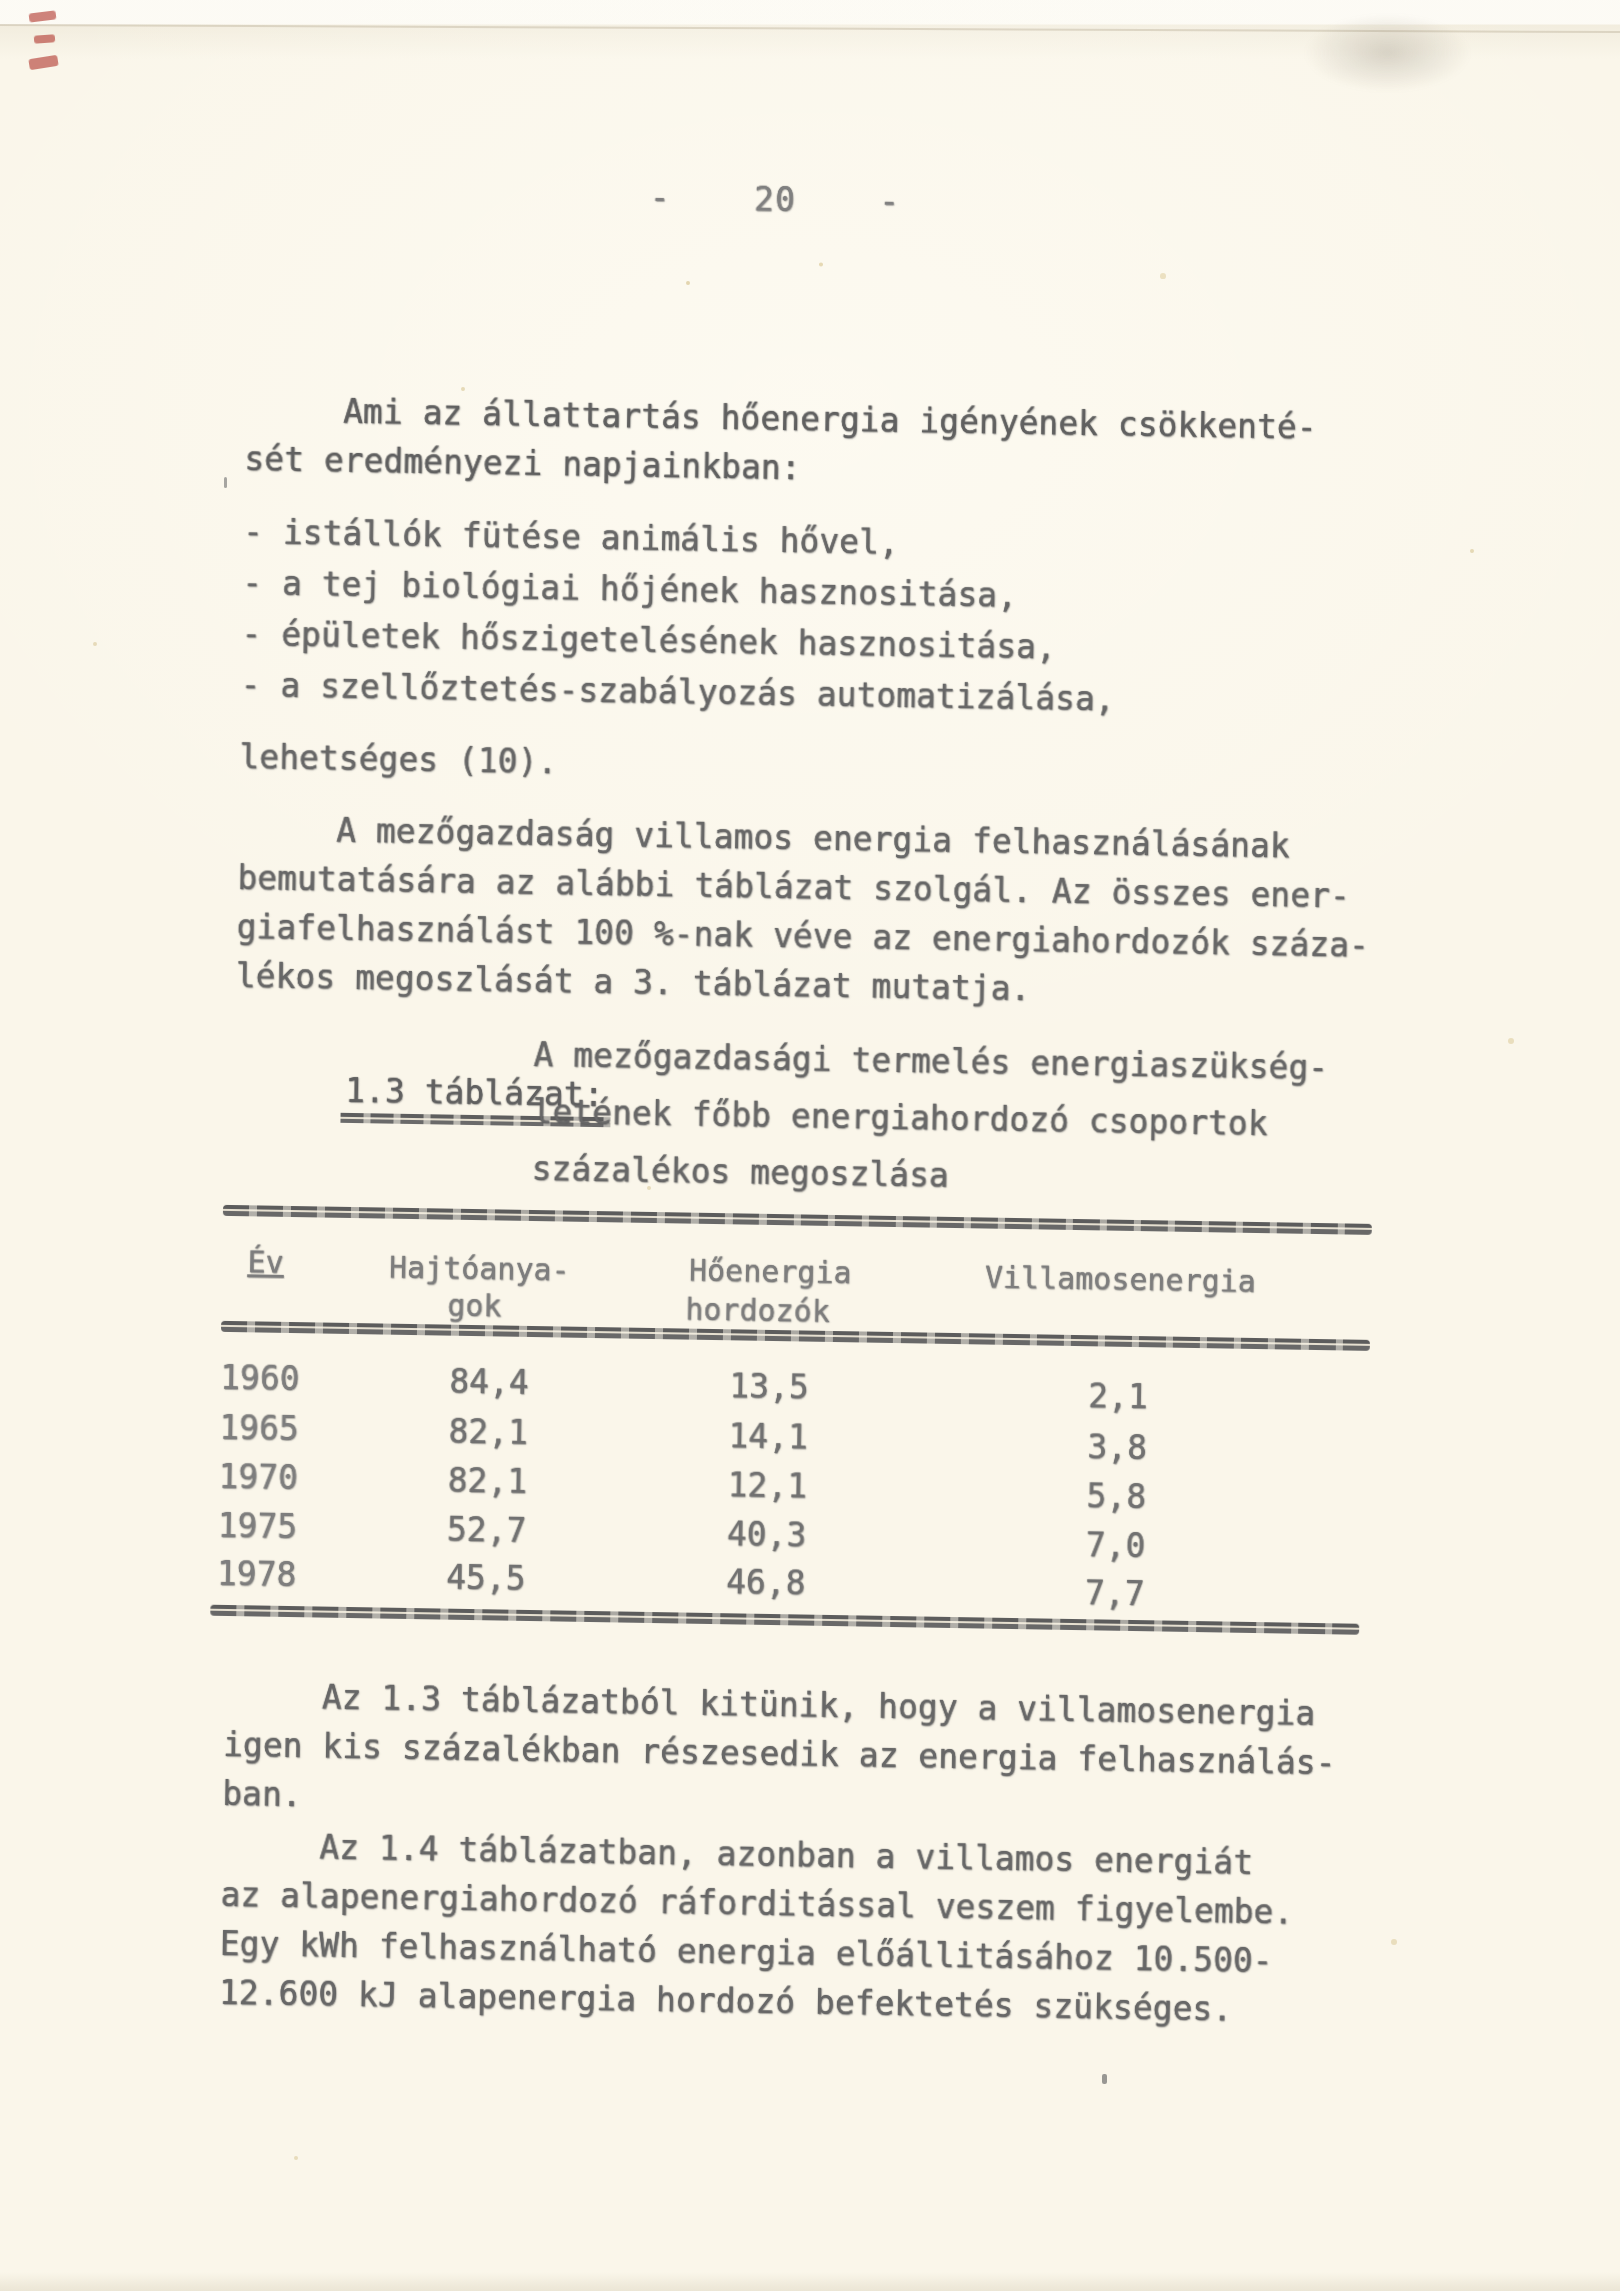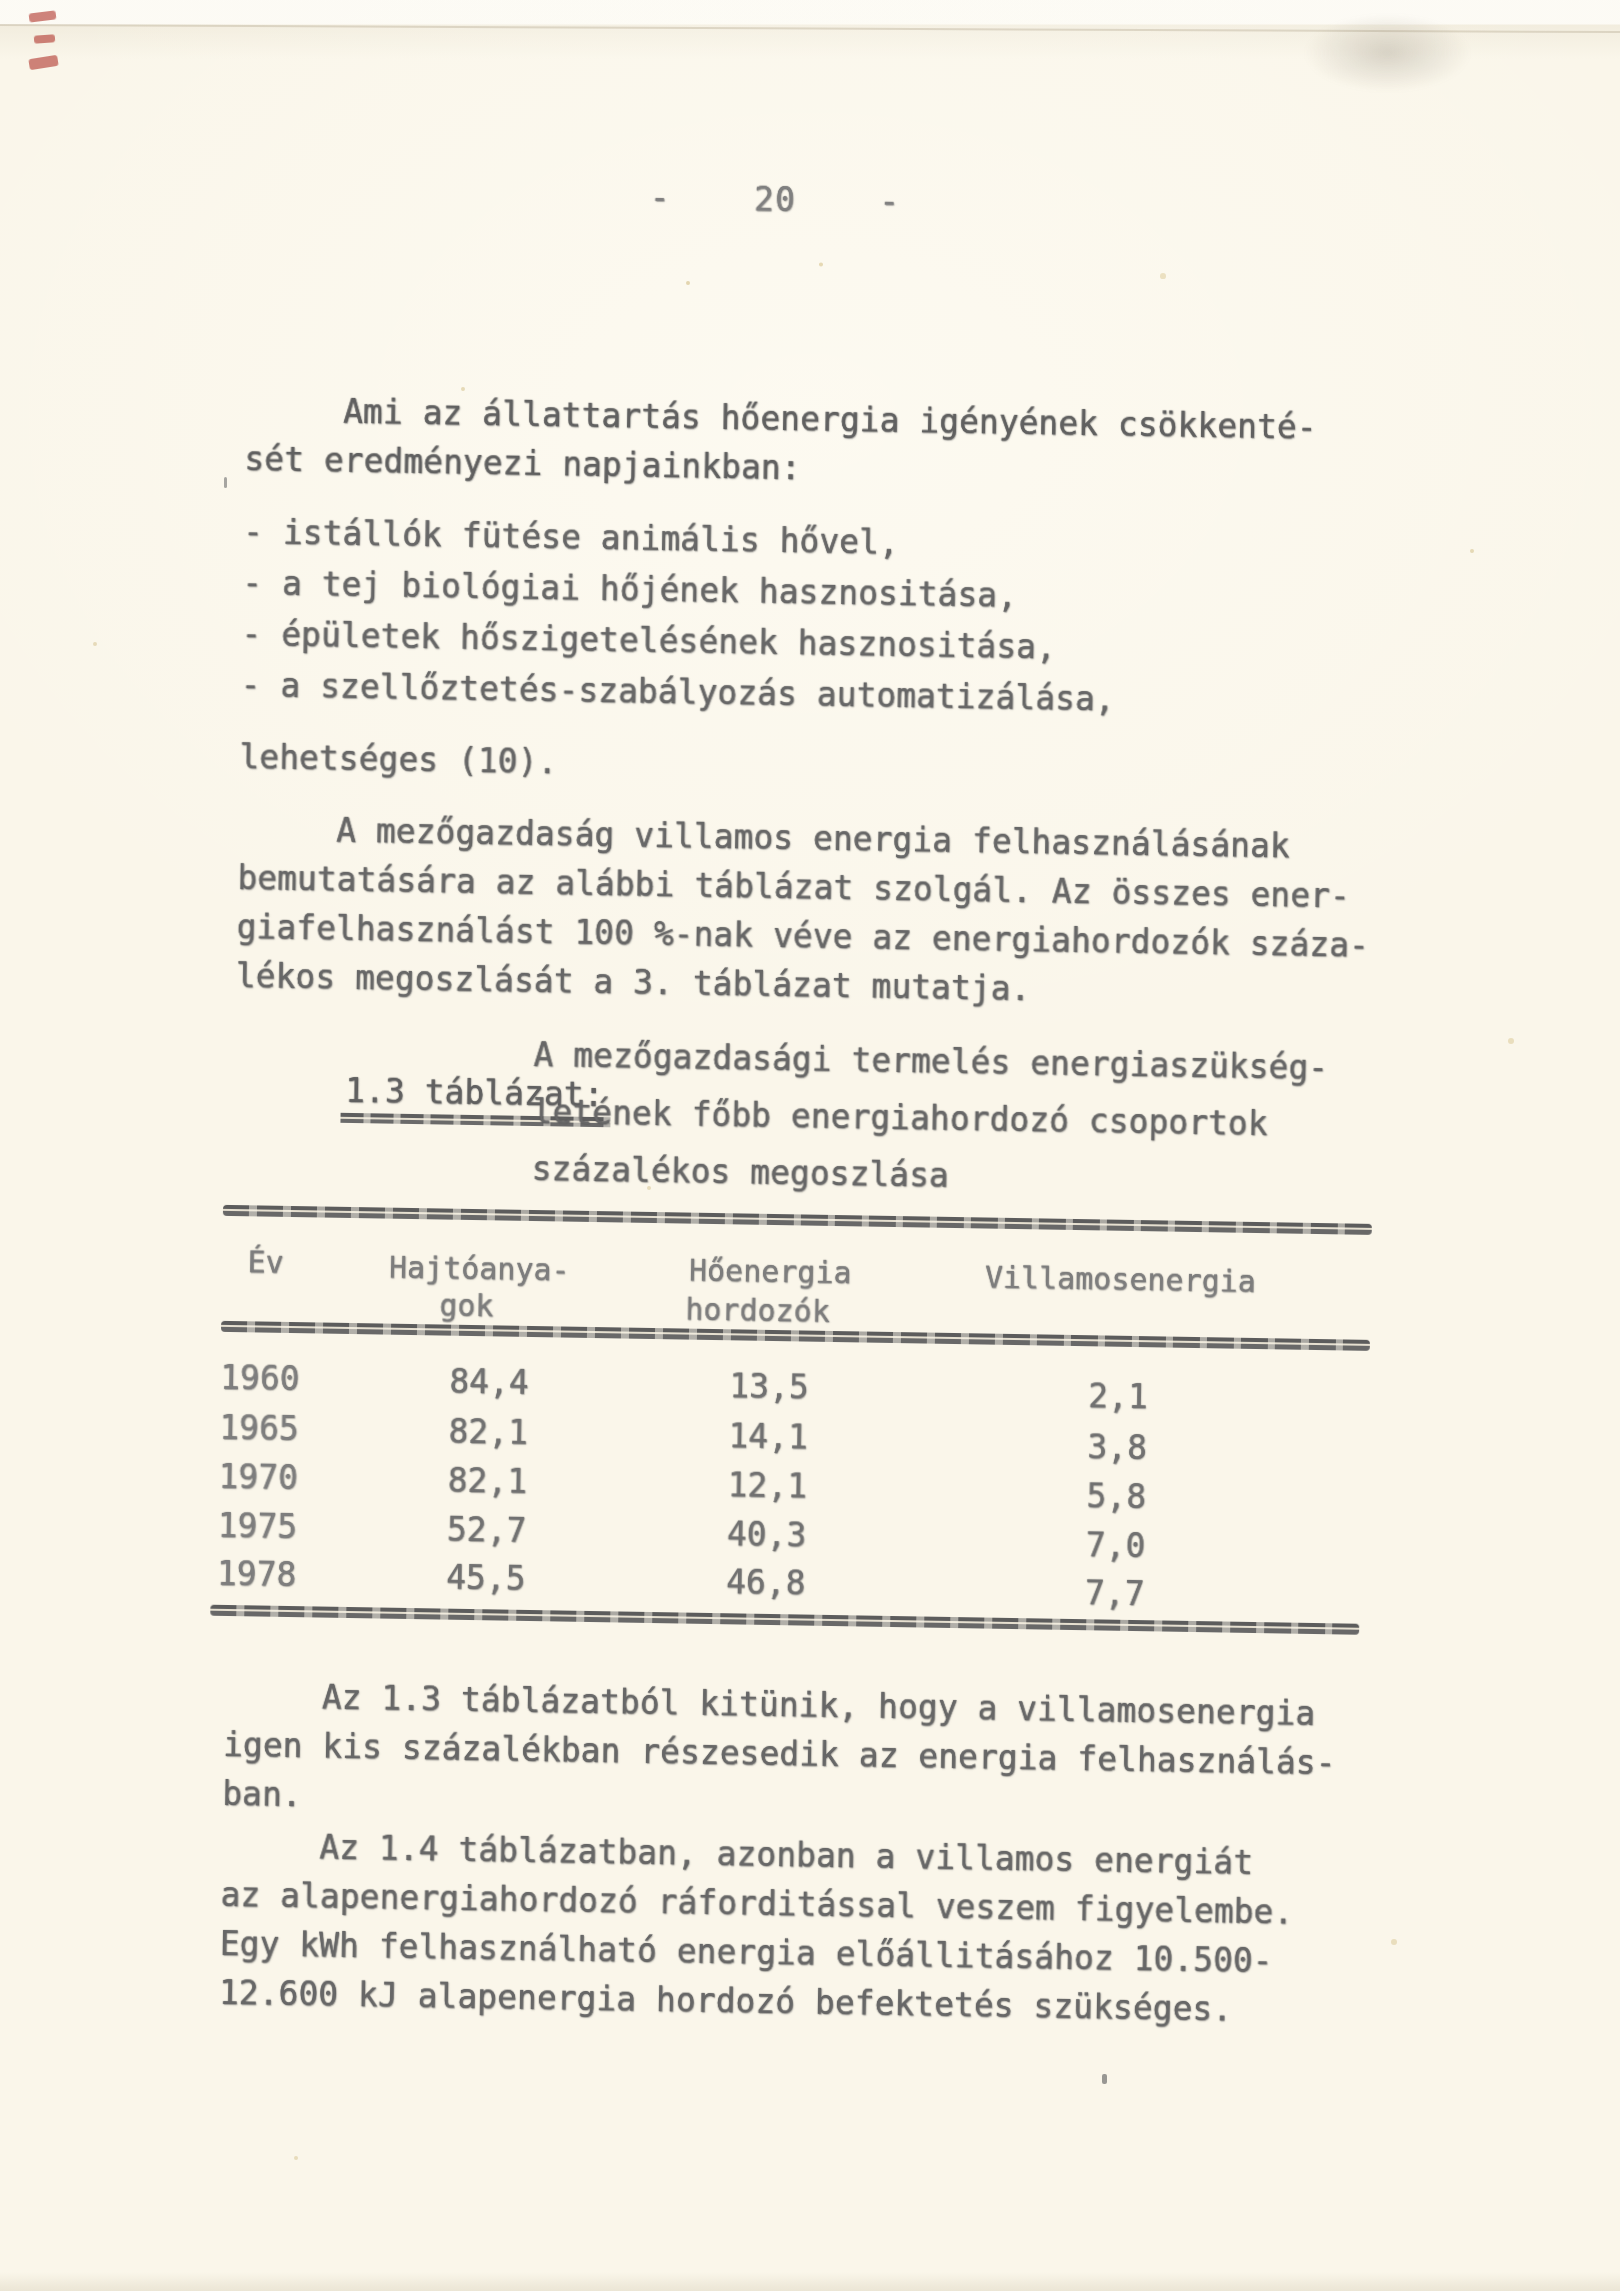--- a/index.html
+++ b/index.html
@@ -110,23 +110,23 @@
     <div class="line dark" style="left:244px;top:1026px;">
       <span class="tbl-label">1.3 táblázat:</span>
     </div>
     <div class="line" style="left:551px;top:1026px;">A mezőgazdasági termelés energiaszükség-</div>
     <div class="line" style="left:551px;top:1083px;">letének főbb energiahordozó csoportok</div>
     <div class="line" style="left:551px;top:1140px;">százalékos megoszlása</div>
 
     <div class="tbl">
       <div class="rule r1"></div>
 
-      <div class="hcell" style="left:25.5px;top:39px;">Év</div>
+      <div class="hcell" style="left:25.5px;top:39px;text-decoration:underline;">Év</div>
       <div class="hcell" style="left:167px;top:42px;">Hajtóanya-</div>
-      <div class="hcell" style="left:218px;top:79px;">gok</div>
+      <div class="hcell" style="left:226px;top:79px;">gok</div>
       <div class="hcell" style="left:467px;top:40px;">Hőenergia</div>
       <div class="hcell" style="left:464px;top:79px;">hordozók</div>
       <div class="hcell" style="left:763px;top:42px;">Villamosenergia</div>
 
       <div class="rule r2"></div>
 
       <div class="cell year" style="left:0;top:153px;">1960</div>
       <div class="cell" style="left:171px;top:153px;">84,4</div>
       <div class="cell" style="left:451px;top:153px;">13,5</div>
       <div class="cell" style="left:800px;top:157px;">2,1</div>

